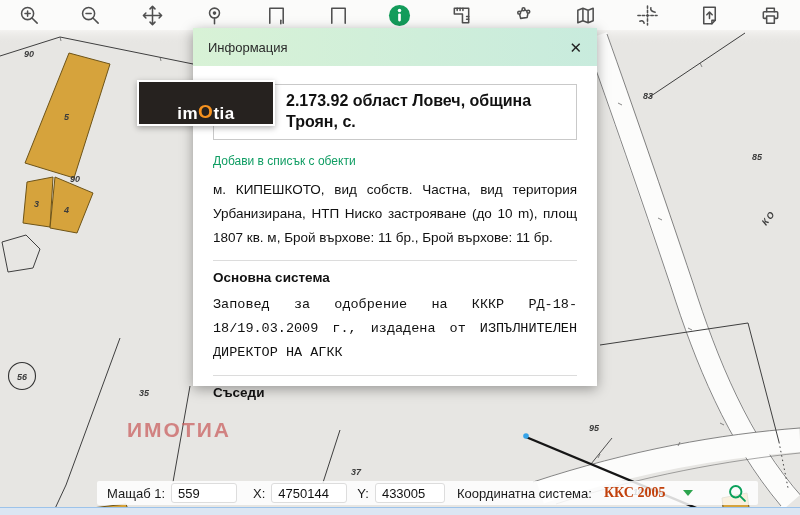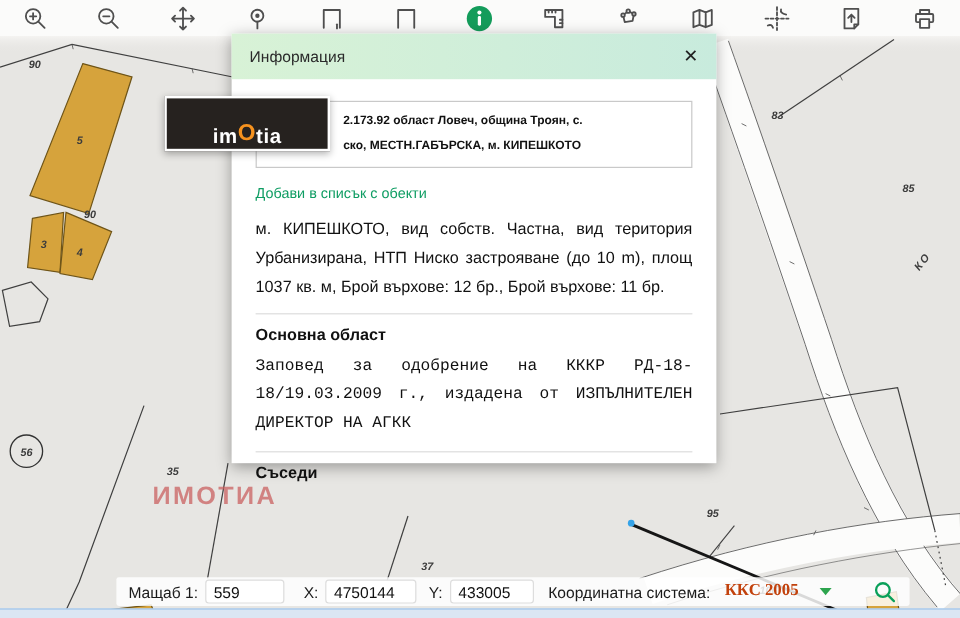--- a/index.html
+++ b/index.html
@@ -17,38 +17,38 @@
     background:none;border:none;padding:0;cursor:pointer;}
   .tool-btn svg{width:23px;height:23px;stroke:#4f4f4f;fill:none;
     stroke-width:1.6;stroke-linecap:round;stroke-linejoin:round;}
   .tool-btn.active svg{stroke:none;}
   
   .map-svg{position:absolute;top:30px;left:0;z-index:1;}
   .map-label{font-family:"Liberation Sans",sans-serif;font-style:italic;font-weight:bold;
     font-size:9px;fill:#3c3c3c;}
   
   .watermark{
-    position:absolute;left:127px;top:402px;z-index:13;
+    position:absolute;left:127px;top:418px;z-index:13;
     font-size:21px;font-weight:bold;letter-spacing:2px;color:rgba(201,92,92,.72);
   }
   
   .panel{
     position:absolute;left:193px;top:28px;width:404px;height:358px;background:#fff;
     box-shadow:0 3px 12px rgba(0,0,0,.35);z-index:10;
   }
   .panel-header{
     height:38px;display:flex;align-items:center;padding:0 15px;
     background:linear-gradient(90deg,#d8f2d6,#c8ebdd);
     font-size:13px;color:#2a2a2a;
   }
   .panel-close{margin-left:auto;font-size:15px;color:#222;cursor:pointer;line-height:1;}
   .panel-body{padding:18px 20px 0;}
   .title-box{
     border:1px solid #c9c9c9;padding:5px 12px 7px 72px;
-    font-weight:bold;font-size:10px;line-height:21px;color:#111;
+    font-weight:bold;font-size:16px;line-height:21px;color:#111;
   }
   .add-link{display:inline-block;margin-top:14px;font-size:12px;color:#0f9d63;
     text-decoration:none;cursor:pointer;}
   .para{margin:9px 0 0;font-size:13.5px;line-height:24px;color:#111;text-align:justify;}
   .sect-head{
     margin-top:10px;padding:9px 0 6px;border-top:1px solid #dcdcdc;
     font-weight:bold;font-size:13.5px;color:#111;
   }
   .sect-para{margin:2px 0 0;font-size:13.5px;line-height:24px;color:#111;text-align:justify;font-family:Liberation Mono, monospace;}
   
@@ -237,25 +237,24 @@
 <div class="watermark">ИМОТИА</div>
 
 <div class="panel">
   <div class="panel-header">
     <span>Информация</span>
     <span class="panel-close">✕</span>
   </div>
   <div class="panel-body">
     <div class="title-box">
       <div>2.173.92 област Ловеч, община Троян, с.</div>
-      <div>ско, МЕСТН.ГАБЪРСКА, м. КИПЕШКОТО</div>
     </div>
     <a class="add-link">Добави в списък с обекти</a>
-    <p class="para">м. КИПЕШКОТО, вид собств. Частна, вид територия Урбанизирана, НТП Ниско застрояване (до 10 m), площ 1037 кв. м, Брой върхове: 12 бр., Брой върхове: 11 бр.</p>
-    <div class="sect-head">Основна област</div>
+    <p class="para">м. КИПЕШКОТО, вид собств. Частна, вид територия Урбанизирана, НТП Ниско застрояване (до 10 m), площ 1807 кв. м, Брой върхове: 11 бр., Брой върхове: 11 бр.</p>
+    <div class="sect-head">Основна система</div>
     <p class="sect-para">Заповед за одобрение на КККР РД-18-18/19.03.2009 г., издадена от ИЗПЪЛНИТЕЛЕН ДИРЕКТОР НА АГКК</p>
     <div class="sect-head">Съседи</div>
   </div>
 </div>
 
 <div class="logo">
   <span>im</span>
     <span class="logo-o">O</span>
     <span>tia</span>
 </div>

